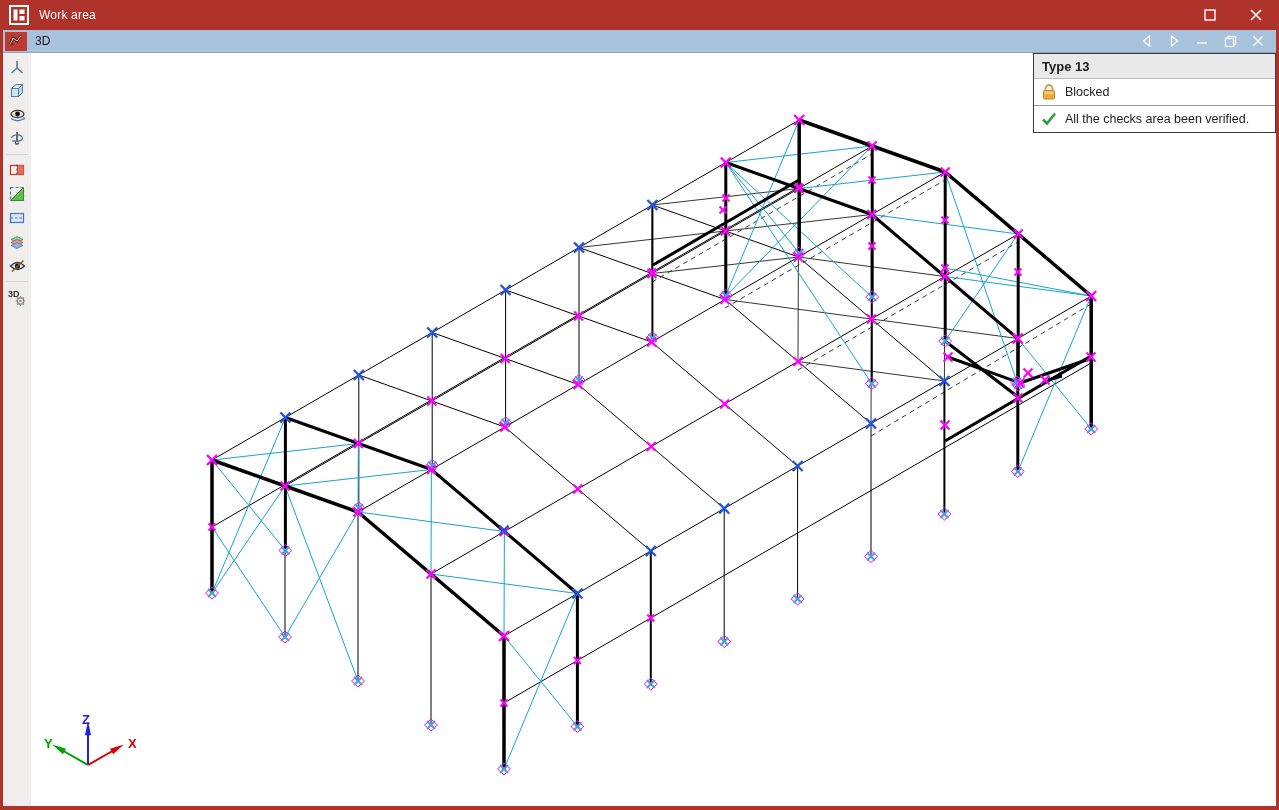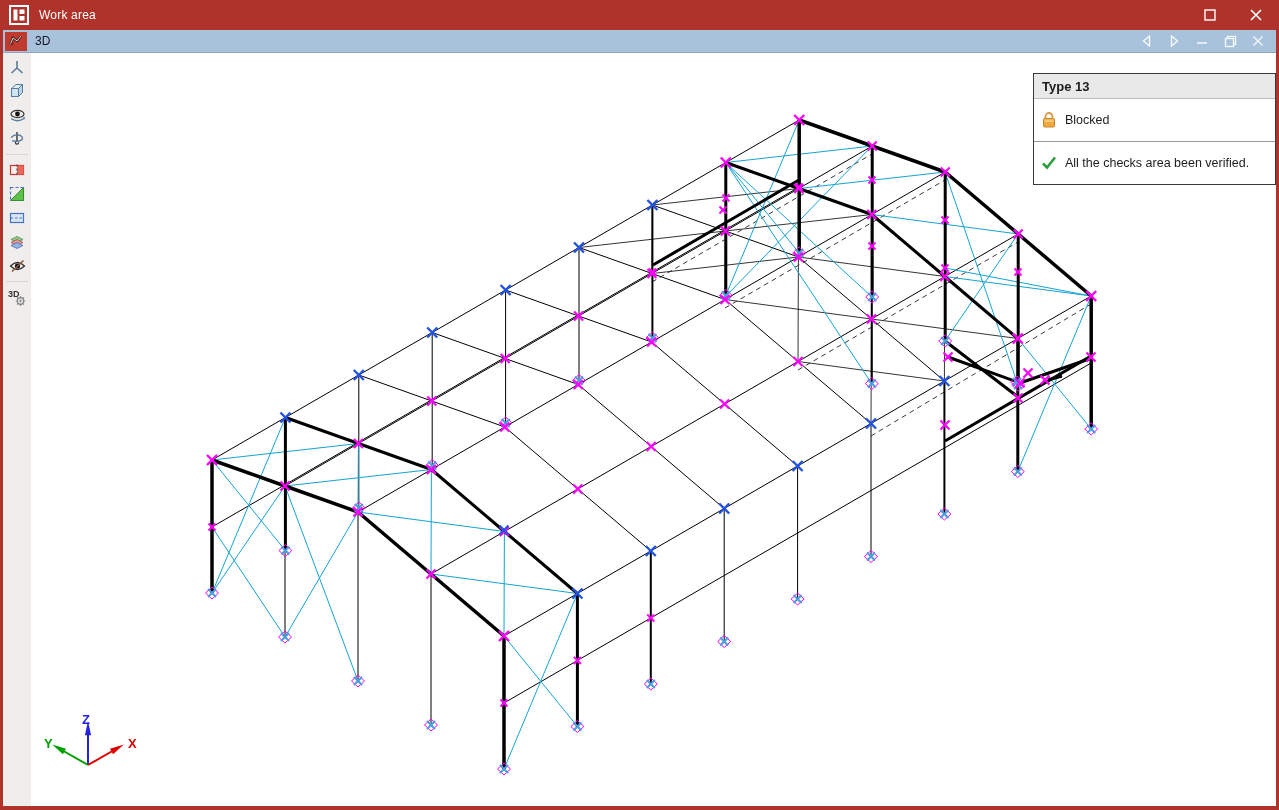--- a/index.html
+++ b/index.html
@@ -31,23 +31,23 @@
              display:flex; flex-direction:column; align-items:center; padding-top:2px; }
   .tool-btn { width:24px; height:24px; display:flex; align-items:center; justify-content:center; cursor:default; }
   .tool-sep { width:22px; height:1px; background:#d9d6d2; margin:3px 0; }
 
   
   #canvas { position:absolute; left:31px; top:53px; right:3px; bottom:4px; background:#ffffff; z-index:1; }
   #scene { position:absolute; left:0; top:0; z-index:2; }
 
   
   #info-panel { position:absolute; left:1033px; top:53px; width:243px; z-index:11;
-                background:#ffffff; border:1px solid #3a3a3a; font-size:12.5px; color:#1c1c1c;margin-top:20px; }
+                background:#ffffff; border:1px solid #3a3a3a; font-size:12.5px; color:#1c1c1c; }
   #info-header { background:#e9e9e9; font-weight:bold; font-size:13px; padding:5px 8px 4px 8px; border-bottom:1px solid #bdbdbd; }
-  .info-row { display:flex; align-items:center; padding:12px 6px; background:#ffffff; }
+  .info-row { display:flex; align-items:center; padding:4px 6px; background:#ffffff; }
   .info-row + .info-row { border-top:1px solid #9a9a9a; }
   .info-ico { width:18px; height:18px; margin-right:7px; flex:0 0 18px; }
 
   
   .ax-label { position:absolute; z-index:6; font-size:13px; font-weight:bold; }
 </style>
 </head>
 <body>
 
 <div id="app">

